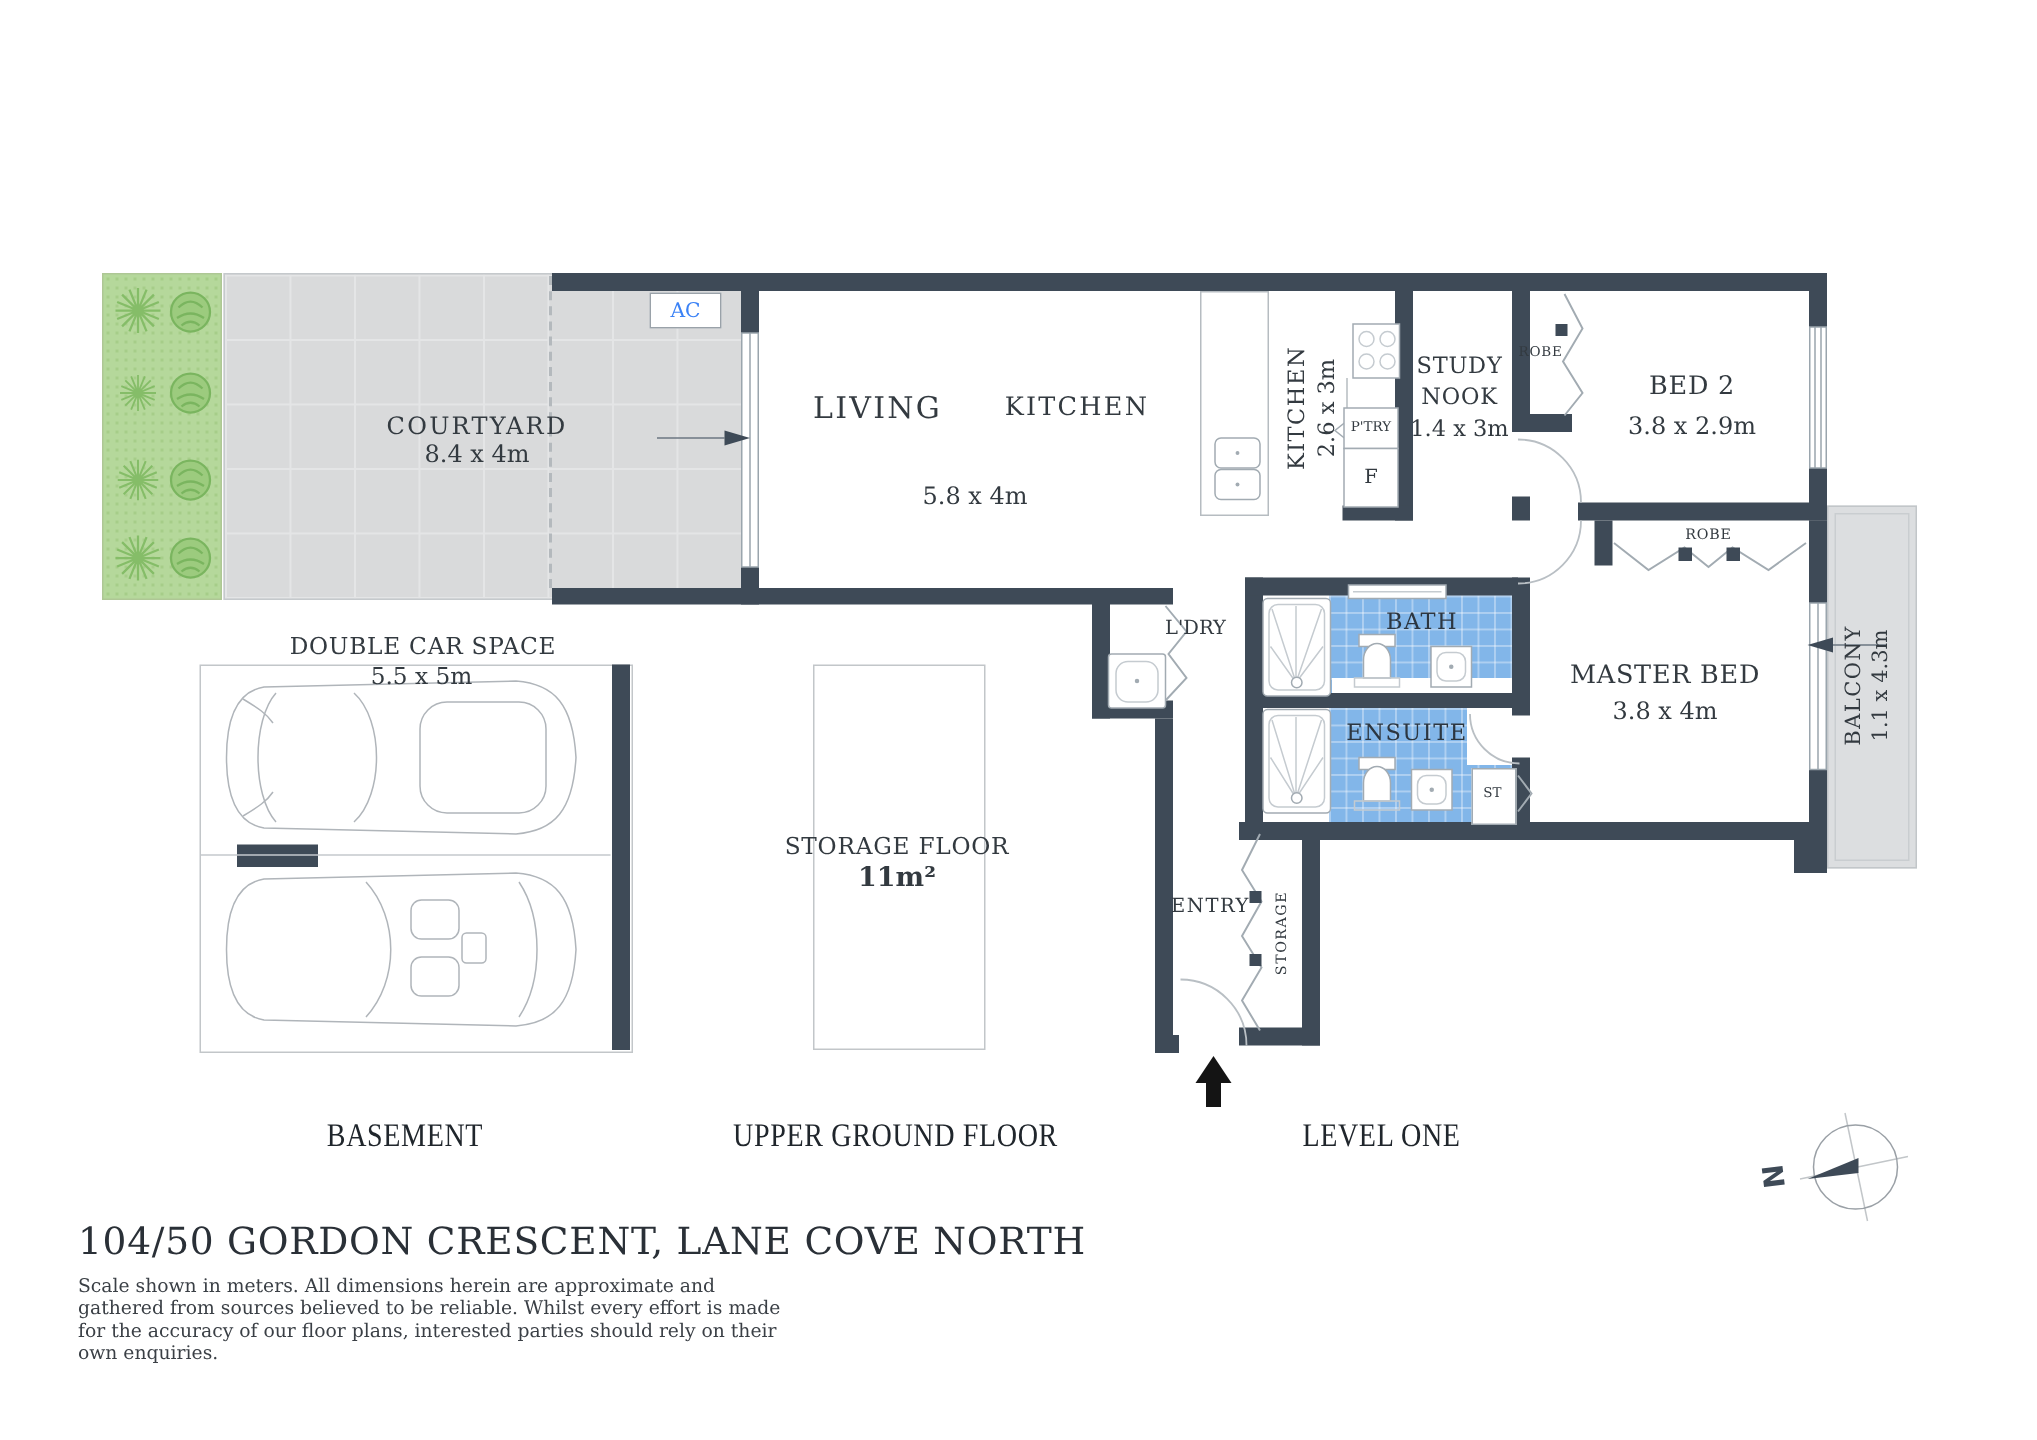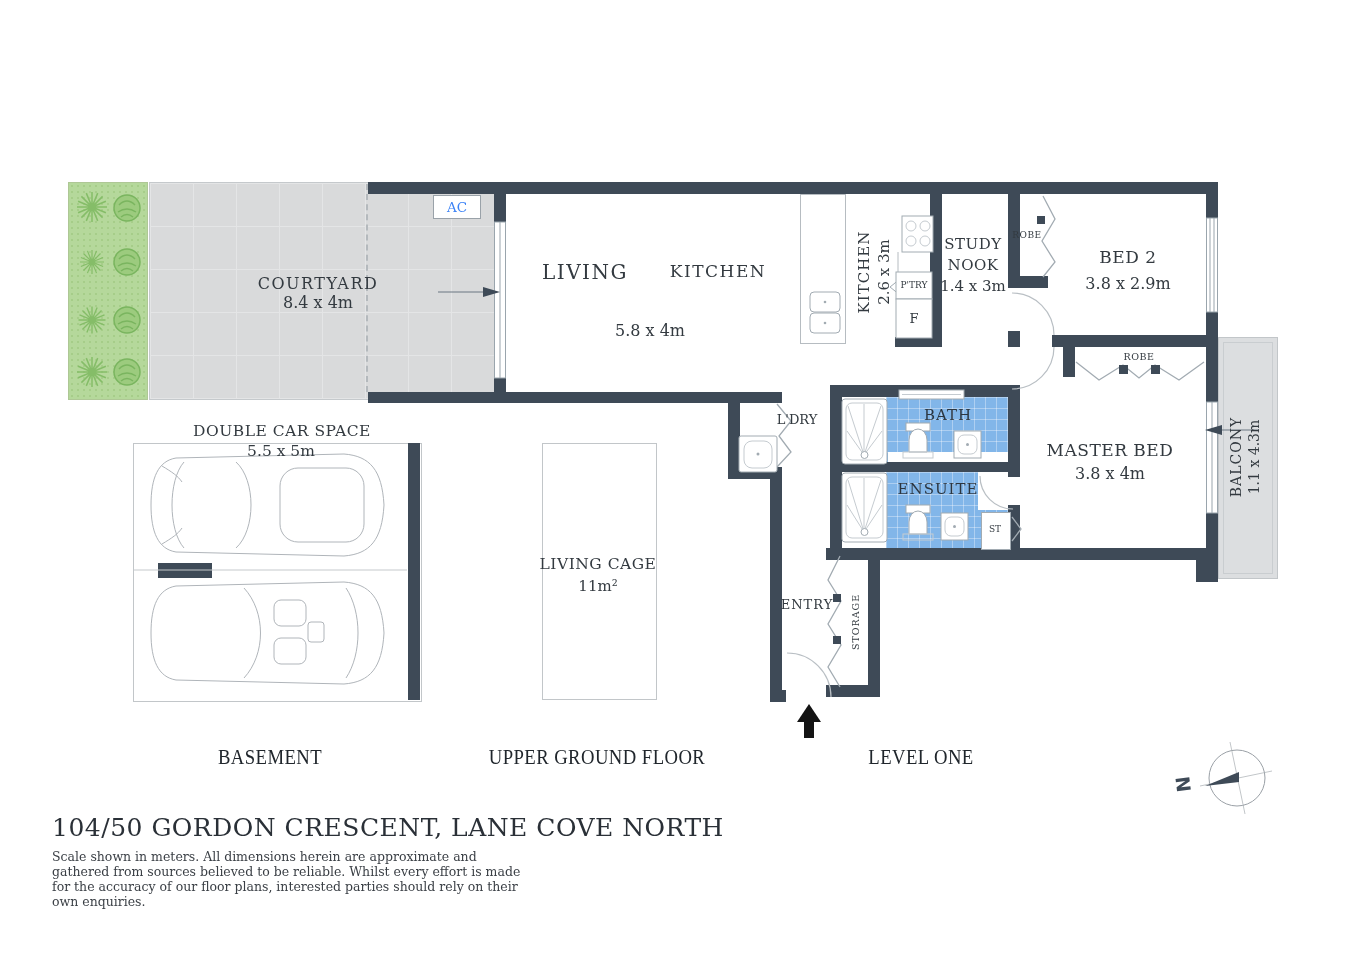--- a/index.html
+++ b/index.html
@@ -281,22 +281,22 @@
   <div class="lbl" style="left:938px;top:489px;font-size:15px;letter-spacing:1px;color:#2c3640;">ENSUITE</div>
   <div class="lbl" style="left:995px;top:530px;font-size:9px;">ST</div>
 
   <div class="lbl" style="left:757px;top:420px;font-size:13px;margin-left:40px;">L'DRY</div>
   <div class="lbl" style="left:807px;top:605px;font-size:13px;letter-spacing:1px;">ENTRY</div>
   <div class="vblock" style="left:855px;top:622px;font-size:9.5px;letter-spacing:1px;">STORAGE</div>
 
   <div class="lbl" style="left:282px;top:432px;font-size:15.5px;letter-spacing:.5px;">DOUBLE CAR SPACE</div>
   <div class="lbl" style="left:281px;top:452px;font-size:15.5px;">5.5 x 5m</div>
 
-  <div class="lbl" style="left:598px;top:565px;font-size:15.5px;letter-spacing:.5px;">LIVING CAGE</div>
-  <div class="lbl" style="left:598px;top:586px;font-size:15px;">11m²</div>
+  <div class="lbl" style="left:598px;top:565px;font-size:15.5px;letter-spacing:.5px;">STORAGE FLOOR</div>
+  <div class="lbl" style="left:598px;top:586px;font-size:18px;font-weight:bold;">11m²</div>
 
   <div class="floor-lbl" style="left:270px;top:757px;">BASEMENT</div>
   <div class="floor-lbl" style="left:597px;top:757px;">UPPER GROUND FLOOR</div>
   <div class="floor-lbl" style="left:921px;top:757px;">LEVEL ONE</div>
 
   <div class="lbl" style="left:1184px;top:784px;font-family:'DejaVu Sans',sans-serif;font-weight:bold;font-size:19px;color:#3e4a57;transform:translate(-50%,-50%) rotate(-97deg);">N</div>
 
   <div id="title">104/50 GORDON CRESCENT, LANE COVE NORTH</div>
   <div id="disclaimer">Scale shown in meters. All dimensions herein are approximate and gathered from sources believed to be reliable. Whilst every effort is made for the accuracy of our floor plans, interested parties should rely on their own enquiries.</div>
 

